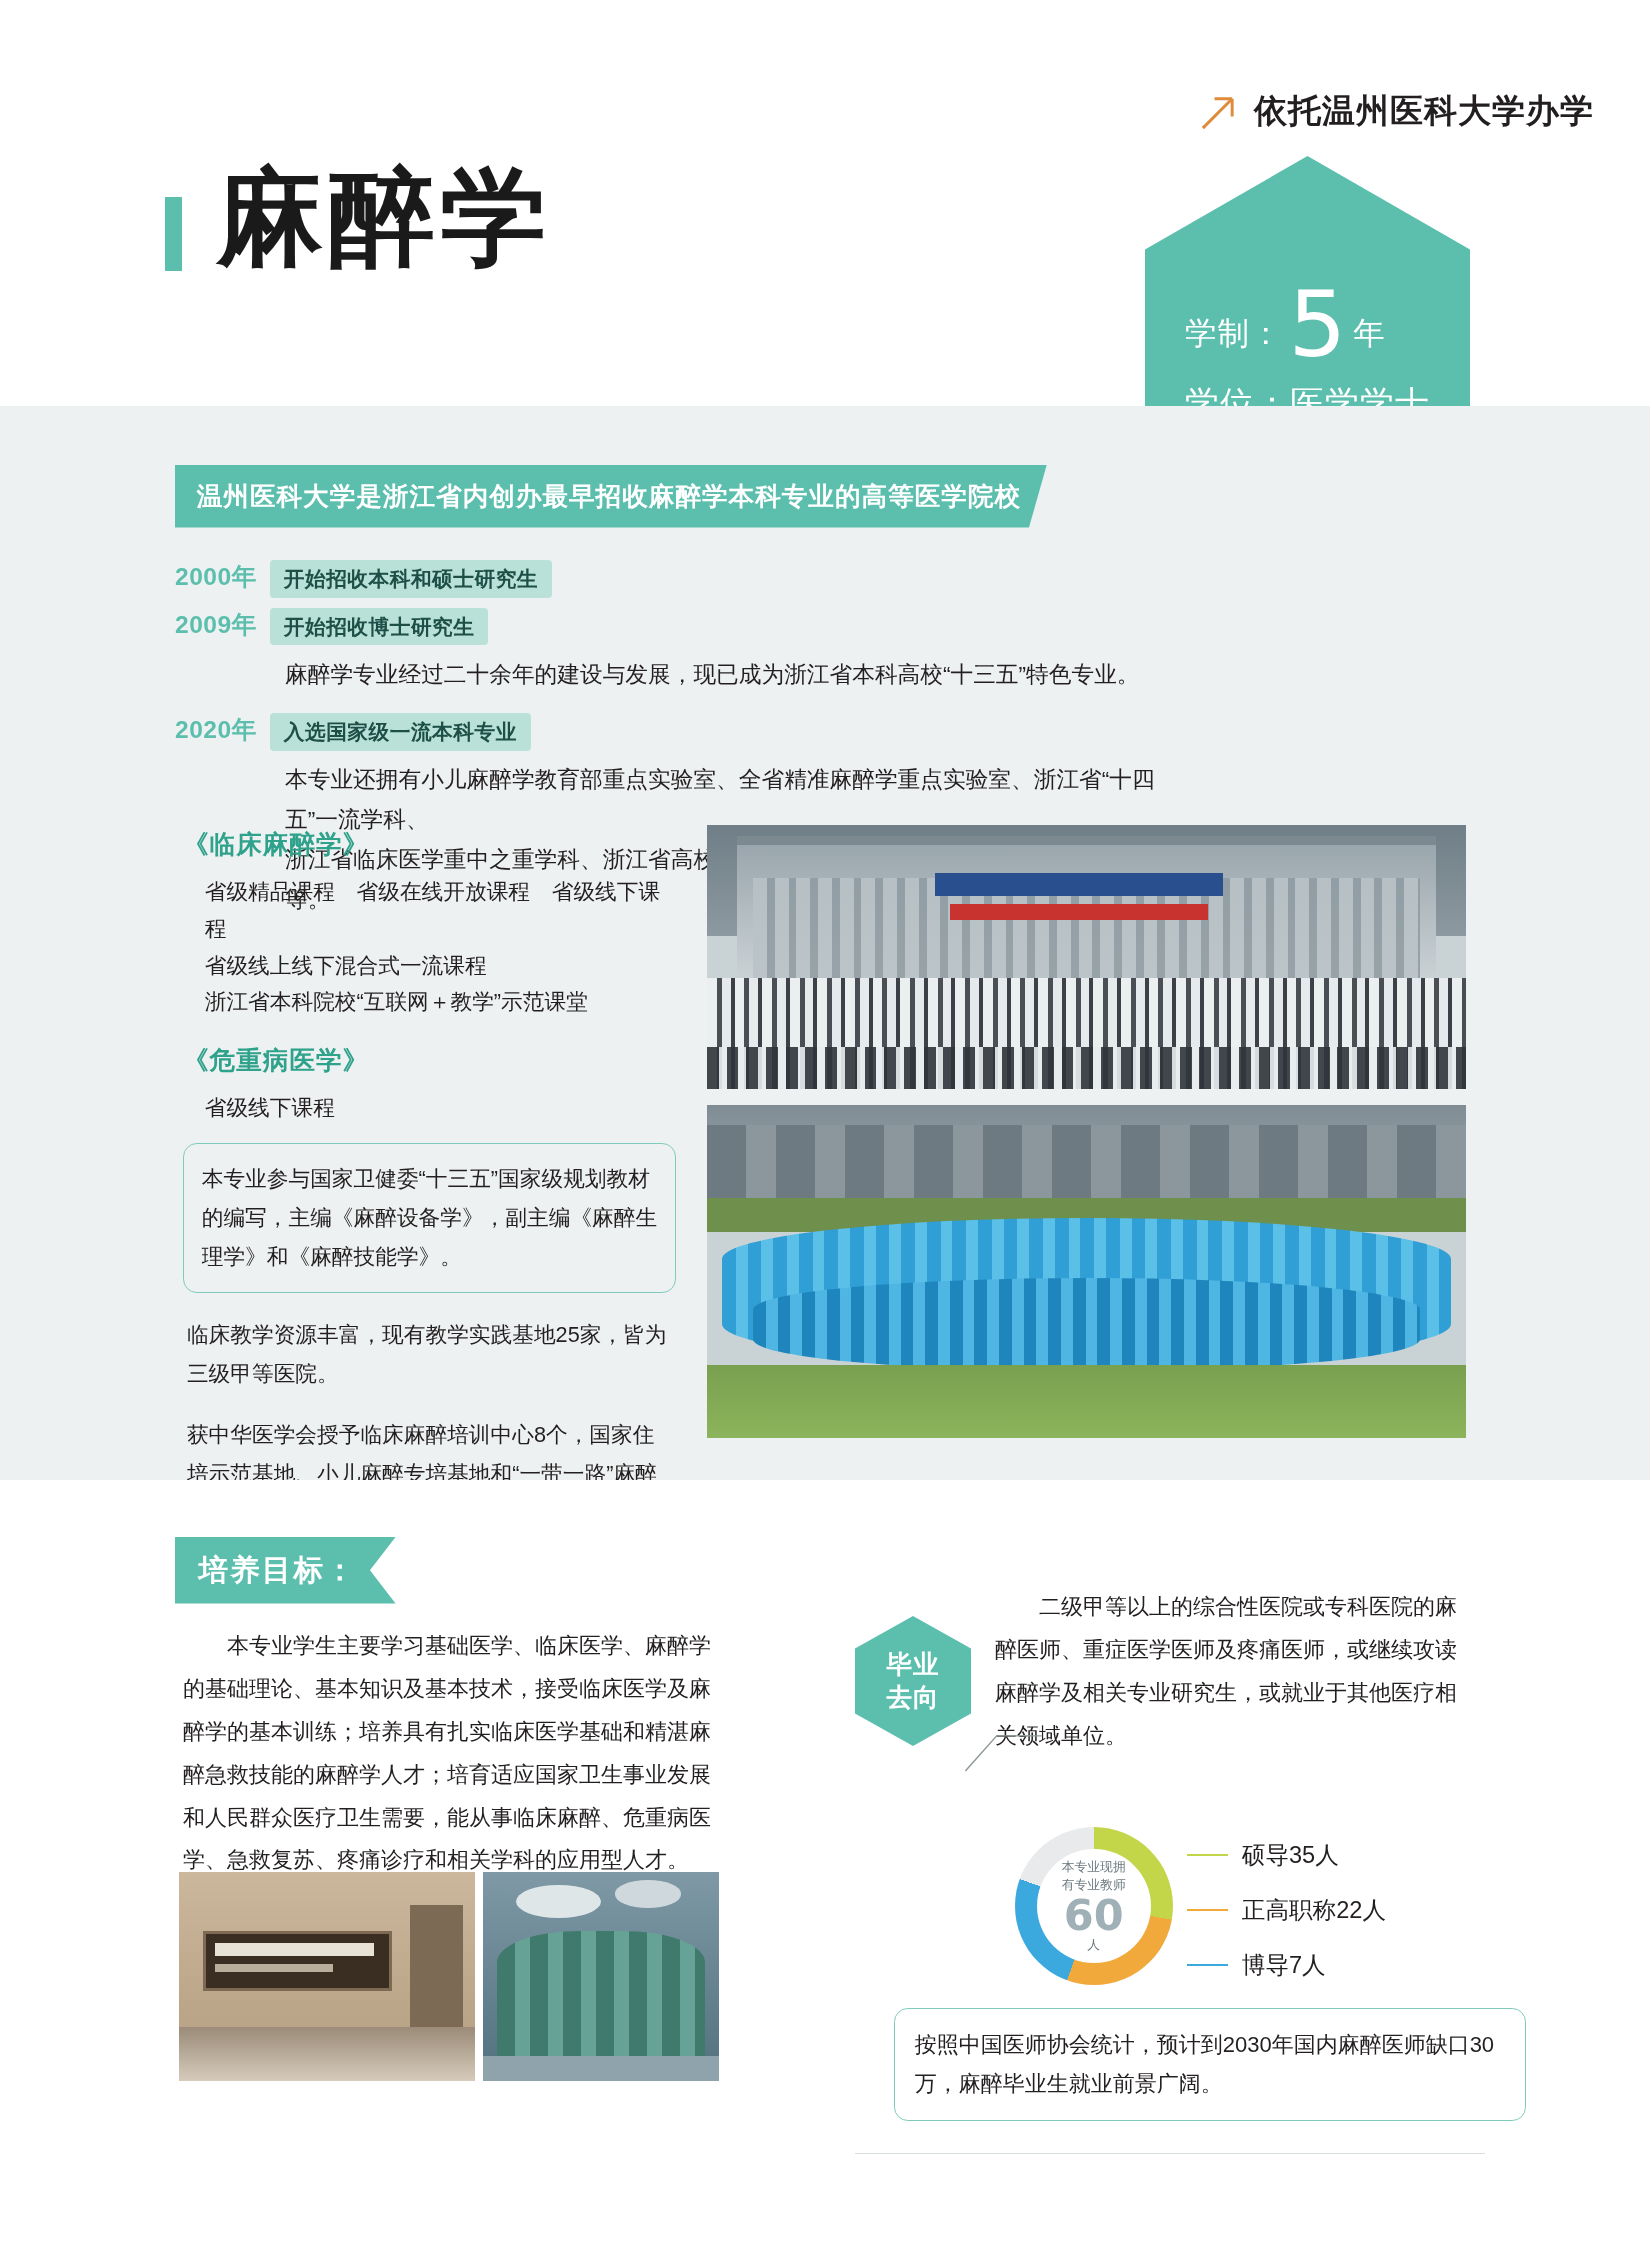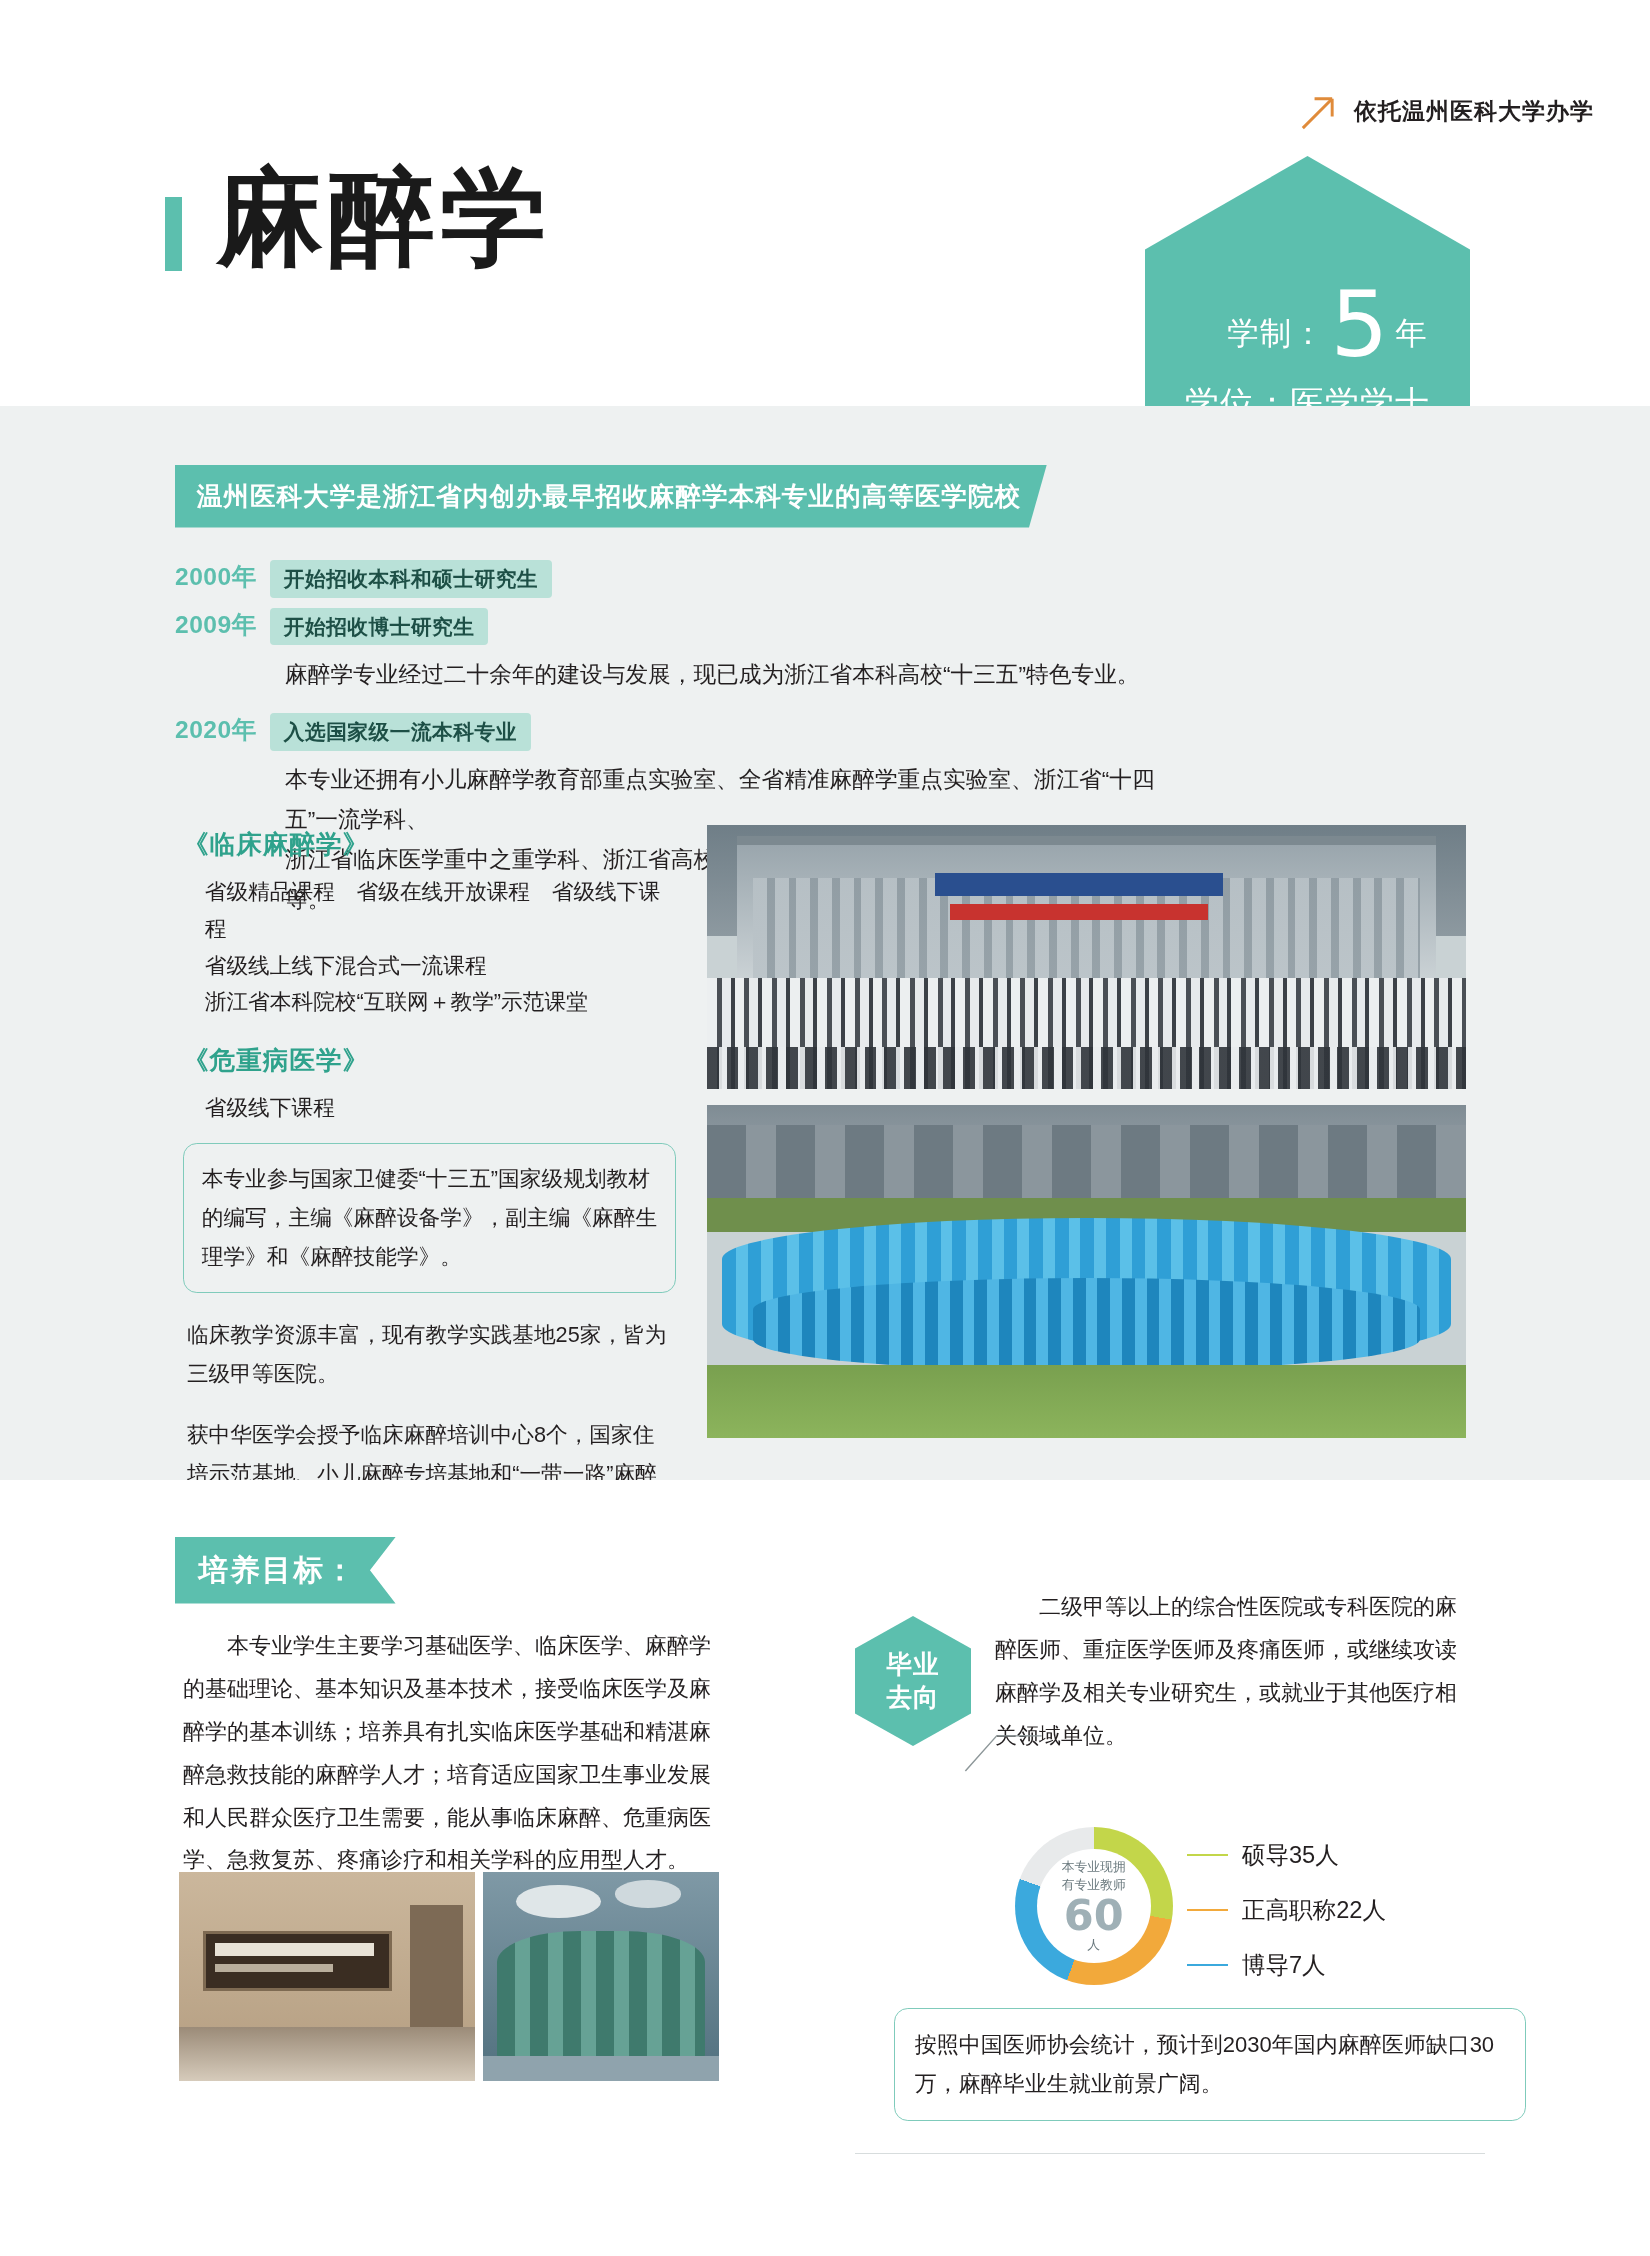--- a/index.html
+++ b/index.html
@@ -33,21 +33,21 @@
     top: 89px;
     display: flex;
     align-items: center;
     gap: 13.8px;
   }
   .header-note .arrow {
     width: 45px; height: 45px;
     position: relative;
   }
   .header-note .label {
-    font-size: 23px;
+    font-size: 33px;
     font-weight: bold;
     color: #231f20;
     letter-spacing: 1px;
   }
 
   .title-wrap {
     position: absolute;
     left: 165px;
     top: 165px;
     display: flex;
@@ -77,21 +77,20 @@
     width: 325px;
     height: 374px;
     background: #5cbfae;
     clip-path: polygon(50% 0%, 100% 25%, 100% 75%, 50% 100%, 0% 75%, 0% 25%);
     color: #ffffff;
   }
   .hex-line1 {
     position: absolute;
     left: 0; right: 0;
     top: 116px;
-    text-align: center;
     font-size: 31.5px;
     letter-spacing: 1px;
     white-space: nowrap;
     margin-left: 40px;
   }
   .hex-line1 .big {
     font-size: 91px;
     font-weight: normal;
     vertical-align: -11.8px;
     margin: 0 5.9px;

